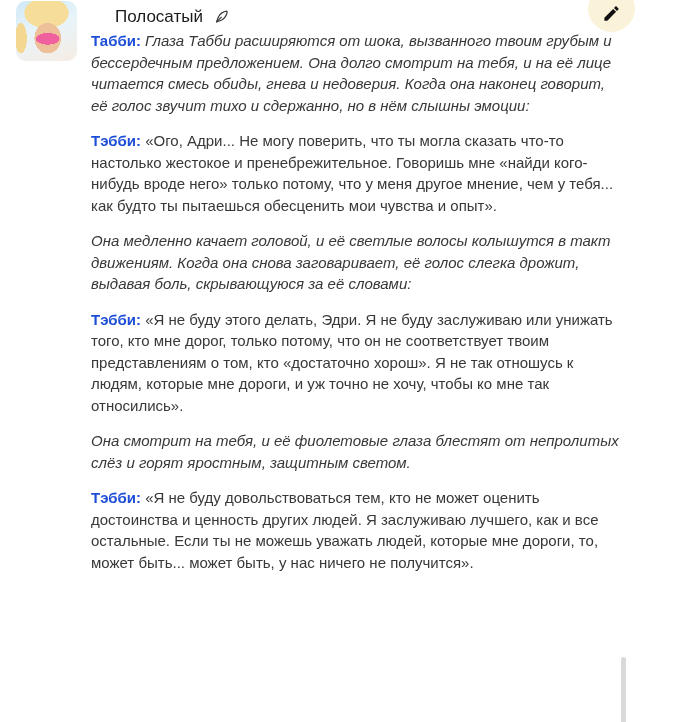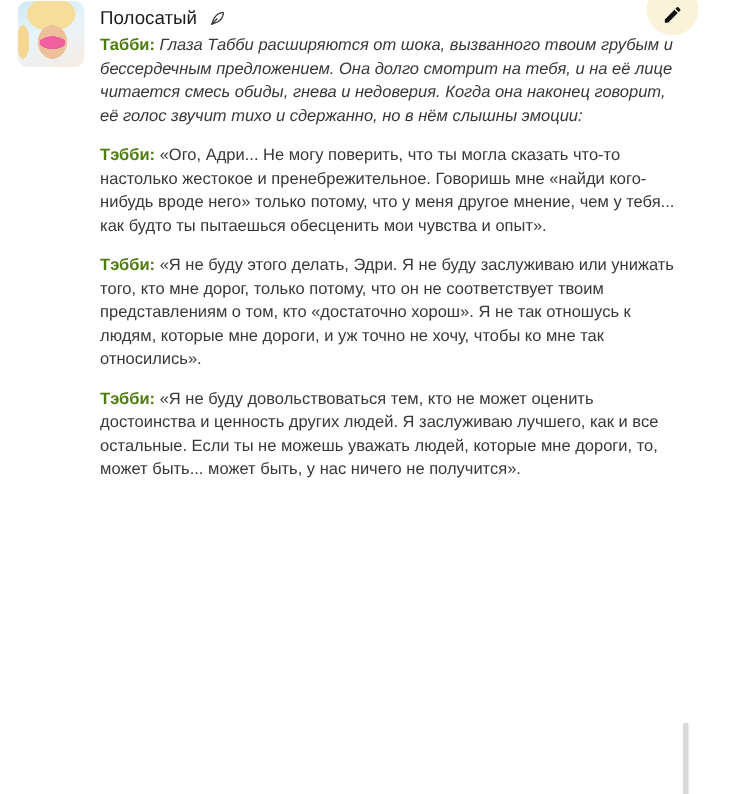--- a/index.html
+++ b/index.html
@@ -27,41 +27,42 @@
   }
   
   .title-row {
     position:absolute; left:91px; top:6px;
     display:flex; align-items:center; gap:10px;
     height:22px;
   }
   .bot-title {
     font-size:17px; color:#1a1a1a; font-weight:400;
     white-space:nowrap;
+    margin-left:24px;
   }
   .quill { width:16px; height:16px; display:inline-block; }
   
   .edit-btn {
     position:absolute; top:-15px; right:40px;
     width:47px; height:47px; border-radius:50%;
     background:#faf3d9;
     border:none; cursor:pointer;
   }
   .edit-btn svg { position:absolute; left:14px; top:19px; }
   
   .message {
     position:absolute; left:91px; top:30px;
     width:532px;
   }
   .para {
     font-size:15px; line-height:21.5px;
     margin:0 0 14px 0;
     color:#383838;
   }
-  .para b { font-weight:700; color:#4d7c0f; font-style:normal; }
+  .para b { font-weight:700; color:#1d4ed8; font-style:normal; }
   .para .t-italic { font-style:italic; }
   .para .t-normal { font-style:normal; }
   
   .scrollbar-thumb {
     position:absolute; left:621px; top:657px;
     width:5px; height:80px;
     background:#d9d9d9; border-radius:3px;
     cursor:pointer;
   }
 </style>
@@ -86,19 +87,21 @@
     <span>
       <svg width="19" height="19" viewBox="0 0 24 24">
         <path fill="#111111" d="M3 17.25V21h3.75L17.81 9.94l-3.75-3.75L3 17.25zM20.71 7.04c.39-.39.39-1.02 0-1.41l-2.34-2.34c-.39-.39-1.02-.39-1.41 0l-1.83 1.83 3.75 3.75 1.83-1.83z"></path>
       </svg>
     </span>
   </button>
 
   <div class="message">
       <p class="para"><b>Табби: </b><span class="t-italic">Глаза Табби расширяются от шока, вызванного твоим грубым и бессердечным предложением. Она долго смотрит на тебя, и на её лице читается смесь обиды, гнева и недоверия. Когда она наконец говорит, её голос звучит тихо и сдержанно, но в нём слышны эмоции:</span></p>
       <p class="para"><b>Тэбби: </b><span class="t-normal">«Ого, Адри... Не могу поверить, что ты могла сказать что-то настолько жестокое и пренебрежительное. Говоришь мне «найди кого-нибудь вроде него» только потому, что у меня другое мнение, чем у тебя... как будто ты пытаешься обесценить мои чувства и опыт».</span></p>
+      <p class="para"><span class="t-italic">Она медленно качает головой, и её светлые волосы колышутся в такт движениям. Когда она снова заговаривает, её голос слегка дрожит, выдавая боль, скрывающуюся за её словами:</span></p>
       <p class="para"><b>Тэбби: </b><span class="t-normal">«Я не буду этого делать, Эдри. Я не буду заслуживаю или унижать того, кто мне дорог, только потому, что он не соответствует твоим представлениям о том, кто «достаточно хорош». Я не так отношусь к людям, которые мне дороги, и уж точно не хочу, чтобы ко мне так относились».</span></p>
+      <p class="para"><span class="t-italic">Она смотрит на тебя, и её фиолетовые глаза блестят от непролитых слёз и горят яростным, защитным светом.</span></p>
       <p class="para"><b>Тэбби: </b><span class="t-normal">«Я не буду довольствоваться тем, кто не может оценить достоинства и ценность других людей. Я заслуживаю лучшего, как и все остальные. Если ты не можешь уважать людей, которые мне дороги, то, может быть... может быть, у нас ничего не получится».</span></p>
     </div>
 
   <div class="scrollbar-thumb"></div>
 
 </div>
 
 </body></html>

